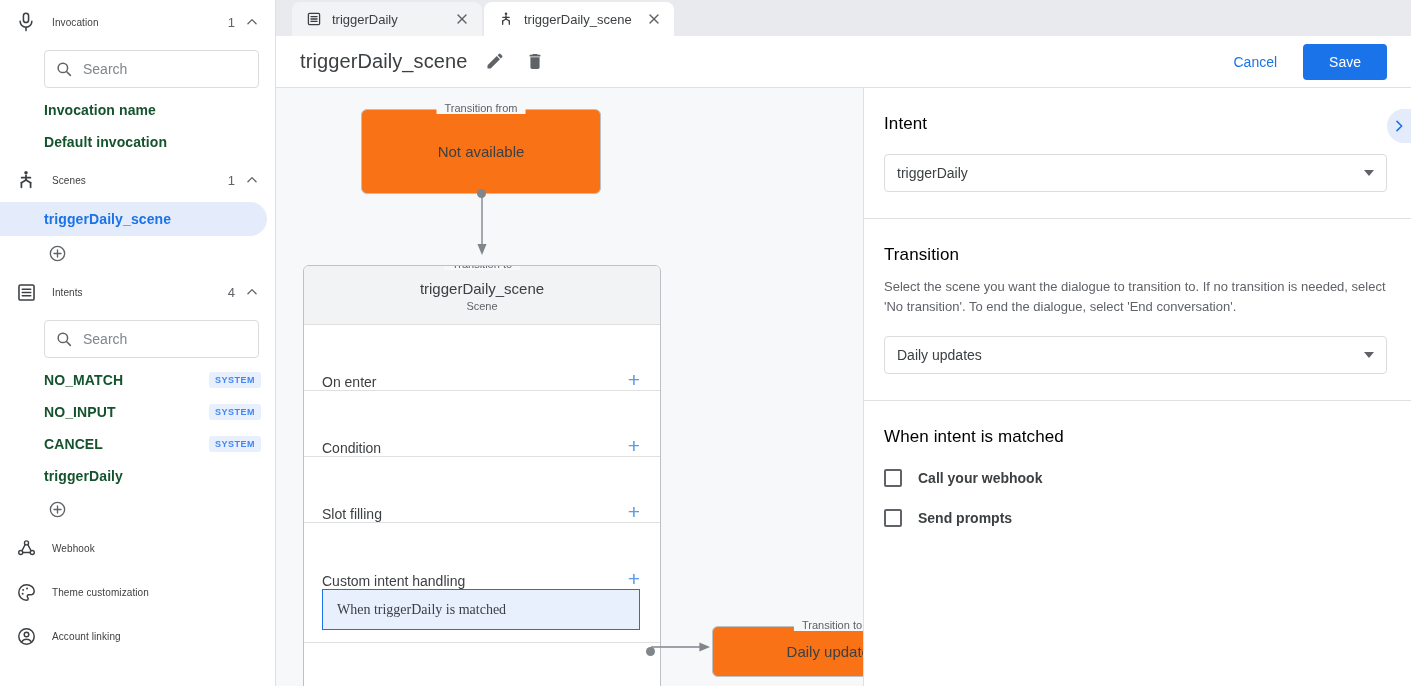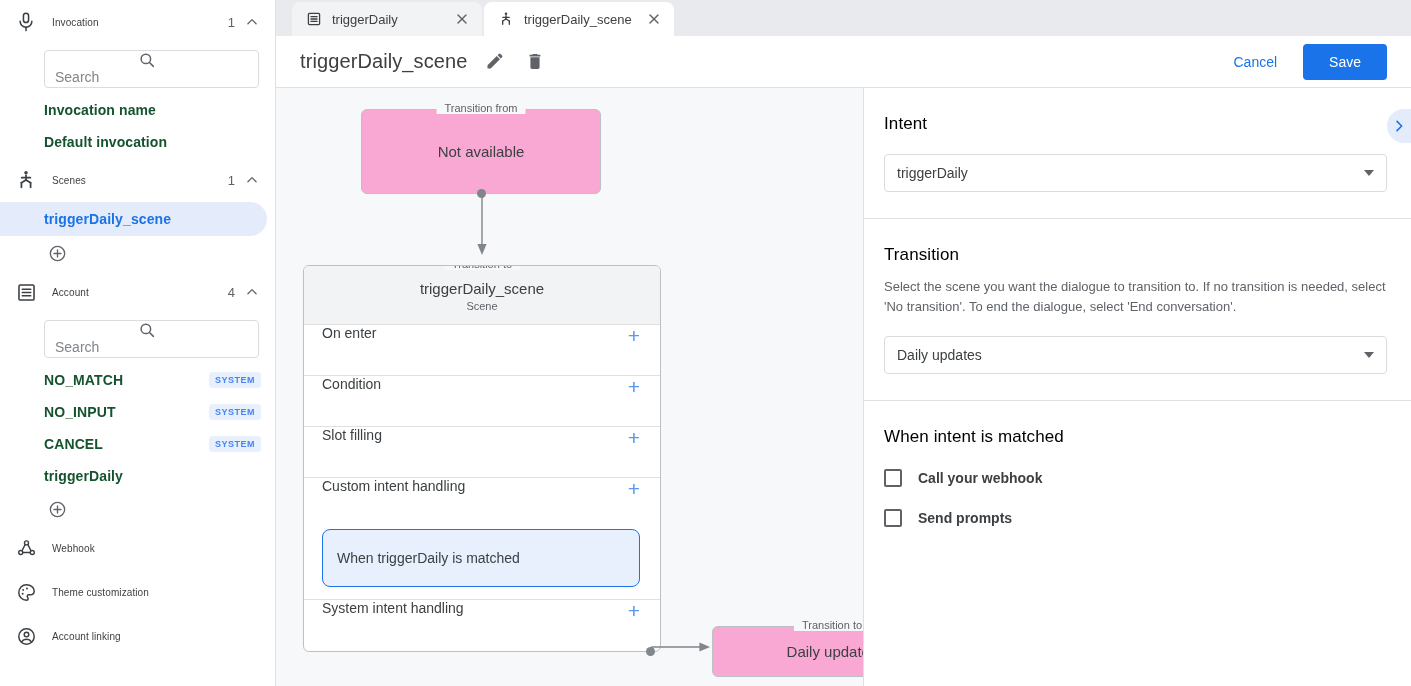--- a/index.html
+++ b/index.html
@@ -34,21 +34,20 @@
   .nav-icon svg { display: block; }
   .nav-label { font-size: 10px; color: #404040; flex: 1; letter-spacing: .1px; }
   .nav-count { font-size: 13px; color: #5f6368; margin-right: 10px; }
   .caret { width: 14px; height: 14px; flex: 0 0 14px; }
 
   .search-wrap { padding: 6px 16px 6px 44px; }
   .search-box {
     height: 38px; border: 1px solid #dadce0; border-radius: 4px;
     display: flex; align-items: center; padding: 0 10px;
     background: #fff;
-    flex-direction: column;
   }
   .search-box svg { flex: 0 0 18px; margin-right: 10px; }
   .search-box input {
     border: none; outline: none; font-size: 14px;
     font-family: "Liberation Sans", sans-serif;
     color: #3c4043; width: 100%; background: transparent;
   }
   .search-box input::placeholder { color: #80868b; }
 
   .leaf-row {
@@ -117,21 +116,21 @@
   #body { flex: 1; display: flex; min-height: 0; }
 
   
   #canvas {
     flex: 1; background: #f6f8fa; position: relative; overflow: hidden;
     border-right: 1px solid #e0e0e0;
   }
 
   .fieldset {
     position: absolute; border: 1px solid #bdc1c6; border-radius: 6px;
-    background: #f9a8d4;
+    background: #f97316;
   }
   .fieldset > .legend {
     position: absolute; top: -8px; left: 50%; transform: translateX(-50%);
     background: #f6f8fa; padding: 0 8px;
     font-size: 11px; color: #5f6368; white-space: nowrap;
   }
 
   #node-from { left: 85px; top: 21px; width: 240px; height: 85px; }
   #node-from .ntext {
     display: flex; align-items: center; justify-content: center;
@@ -144,32 +143,32 @@
     left: 27px; top: 177px; width: 358px;
     background: #fff; overflow: hidden;
   }
   #scene-head {
     background: #f1f3f4; padding: 14px 0 12px 0; text-align: center;
     border-bottom: 1px solid #e0e0e0;
   }
   #scene-head .sname { font-size: 15px; color: #3c4043; }
   #scene-head .ssub { font-size: 11px; color: #5f6368; margin-top: 3px; }
   .scene-row {
-    height: 51px; display: flex; align-items: flex-start;
+    height: 66px; display: flex; align-items: flex-end;
     padding: 0 20px 0 18px; border-bottom: 1px solid #e0e0e0;
     cursor: pointer;
   }
   .scene-row:last-child { border-bottom: none; }
   .scene-row .srlabel { font-size: 14px; color: #3c4043; flex: 1; }
   .plus-blue { font-size: 21px; color: #5b9aed; line-height: 1; cursor: pointer; }
   .chip-wrap { padding: 0 20px 12px 18px; border-bottom: 1px solid #e0e0e0; }
   .chip {
-    border: 1px solid #1a73e8; background: #e8f0fe; border-radius: 8px;
-    height: 58px; display: flex; align-items: center; padding: 0 14px;
-    font-size: 14px; color: #3c4043; cursor: pointer; position: relative;
+    border: 1px solid #1a73e8; background: #e8f0fe; border-radius: 0;
+    height: 41px; display: flex; align-items: center; padding: 0 14px;
+    font-size: 14px; color: #3c4043; cursor: pointer; position: relative; font-family: Liberation Serif, serif;
   }
 
   #edge-h { position: absolute; left: 375px; top: 554px; width: 60px; height: 12px; }
   #node-target {
     left: 436px; top: 538px; width: 240px; height: 51px;
   }
   #node-target .ntext {
     display: flex; align-items: center; justify-content: center;
     height: 100%; font-size: 15px; color: #3c4043;
   }
@@ -284,21 +283,21 @@
 
     <div class="nav-row">
       <span class="nav-icon">
         <svg width="21" height="21" viewBox="0 0 24 24" fill="none" stroke="#3c4043" stroke-width="1.8" stroke-linecap="round">
           <rect x="3.4" y="3.4" width="17.2" height="17.2" rx="1.6"></rect>
           <line x1="7.2" y1="8.2" x2="16.8" y2="8.2"></line>
           <line x1="7.2" y1="12" x2="16.8" y2="12"></line>
           <line x1="7.2" y1="15.8" x2="16.8" y2="15.8"></line>
         </svg>
       </span>
-      <span class="nav-label">Account</span>
+      <span class="nav-label">Intents</span>
       <span class="nav-count">4</span>
       <span class="caret">
         <svg width="14" height="14" viewBox="0 0 24 24" fill="none" stroke="#5f6368" stroke-width="2.2" stroke-linecap="round" stroke-linejoin="round">
             <polyline points="5,15 12,8 19,15"></polyline>
           </svg>
       </span>
     </div>
 
     <div class="search-wrap">
       <div class="search-box">

